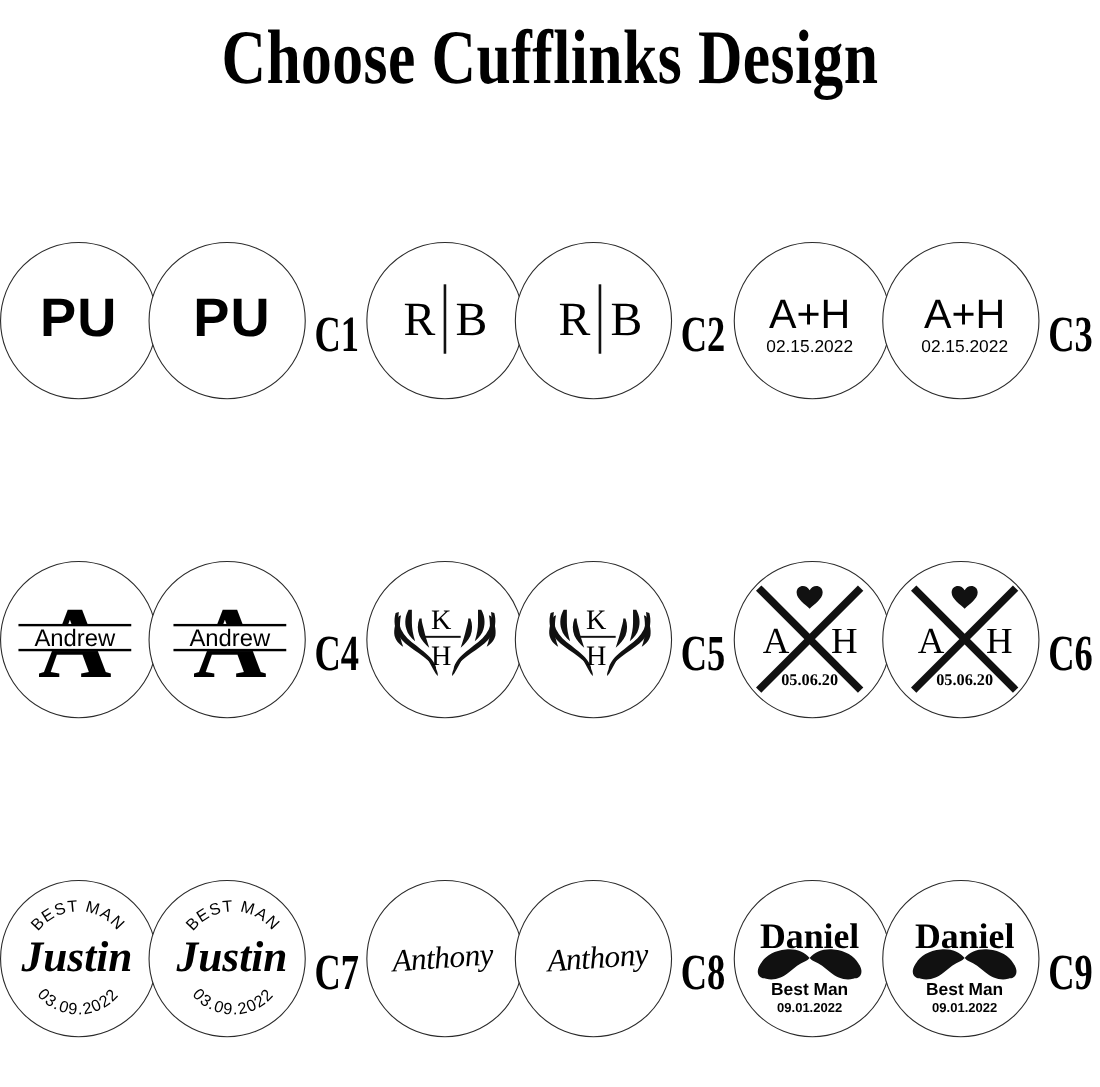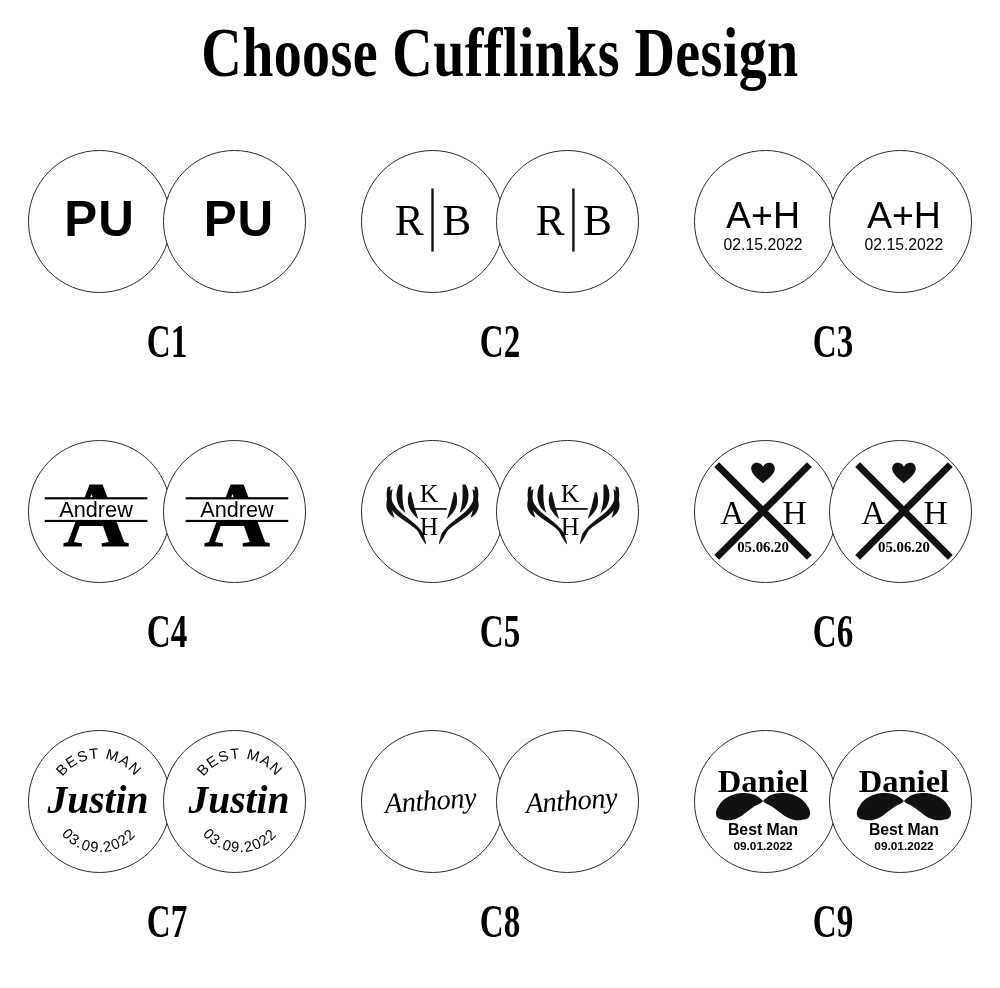--- a/index.html
+++ b/index.html
@@ -40,21 +40,21 @@
     top: 150px;
     left: 0;
     width: 1000px;
     display: grid;
     grid-template-columns: repeat(3, 333.33px);
     grid-template-rows: repeat(3, 290px);
   }
   .cell {
     position: relative;
     display: flex;
-    flex-direction: column;
+    flex-direction: row;
     align-items: center;
   }
   .pair {
     position: relative;
     width: 280px;
     height: 150px;
     display: flex;
     justify-content: center;
     align-items: flex-start;
   }

